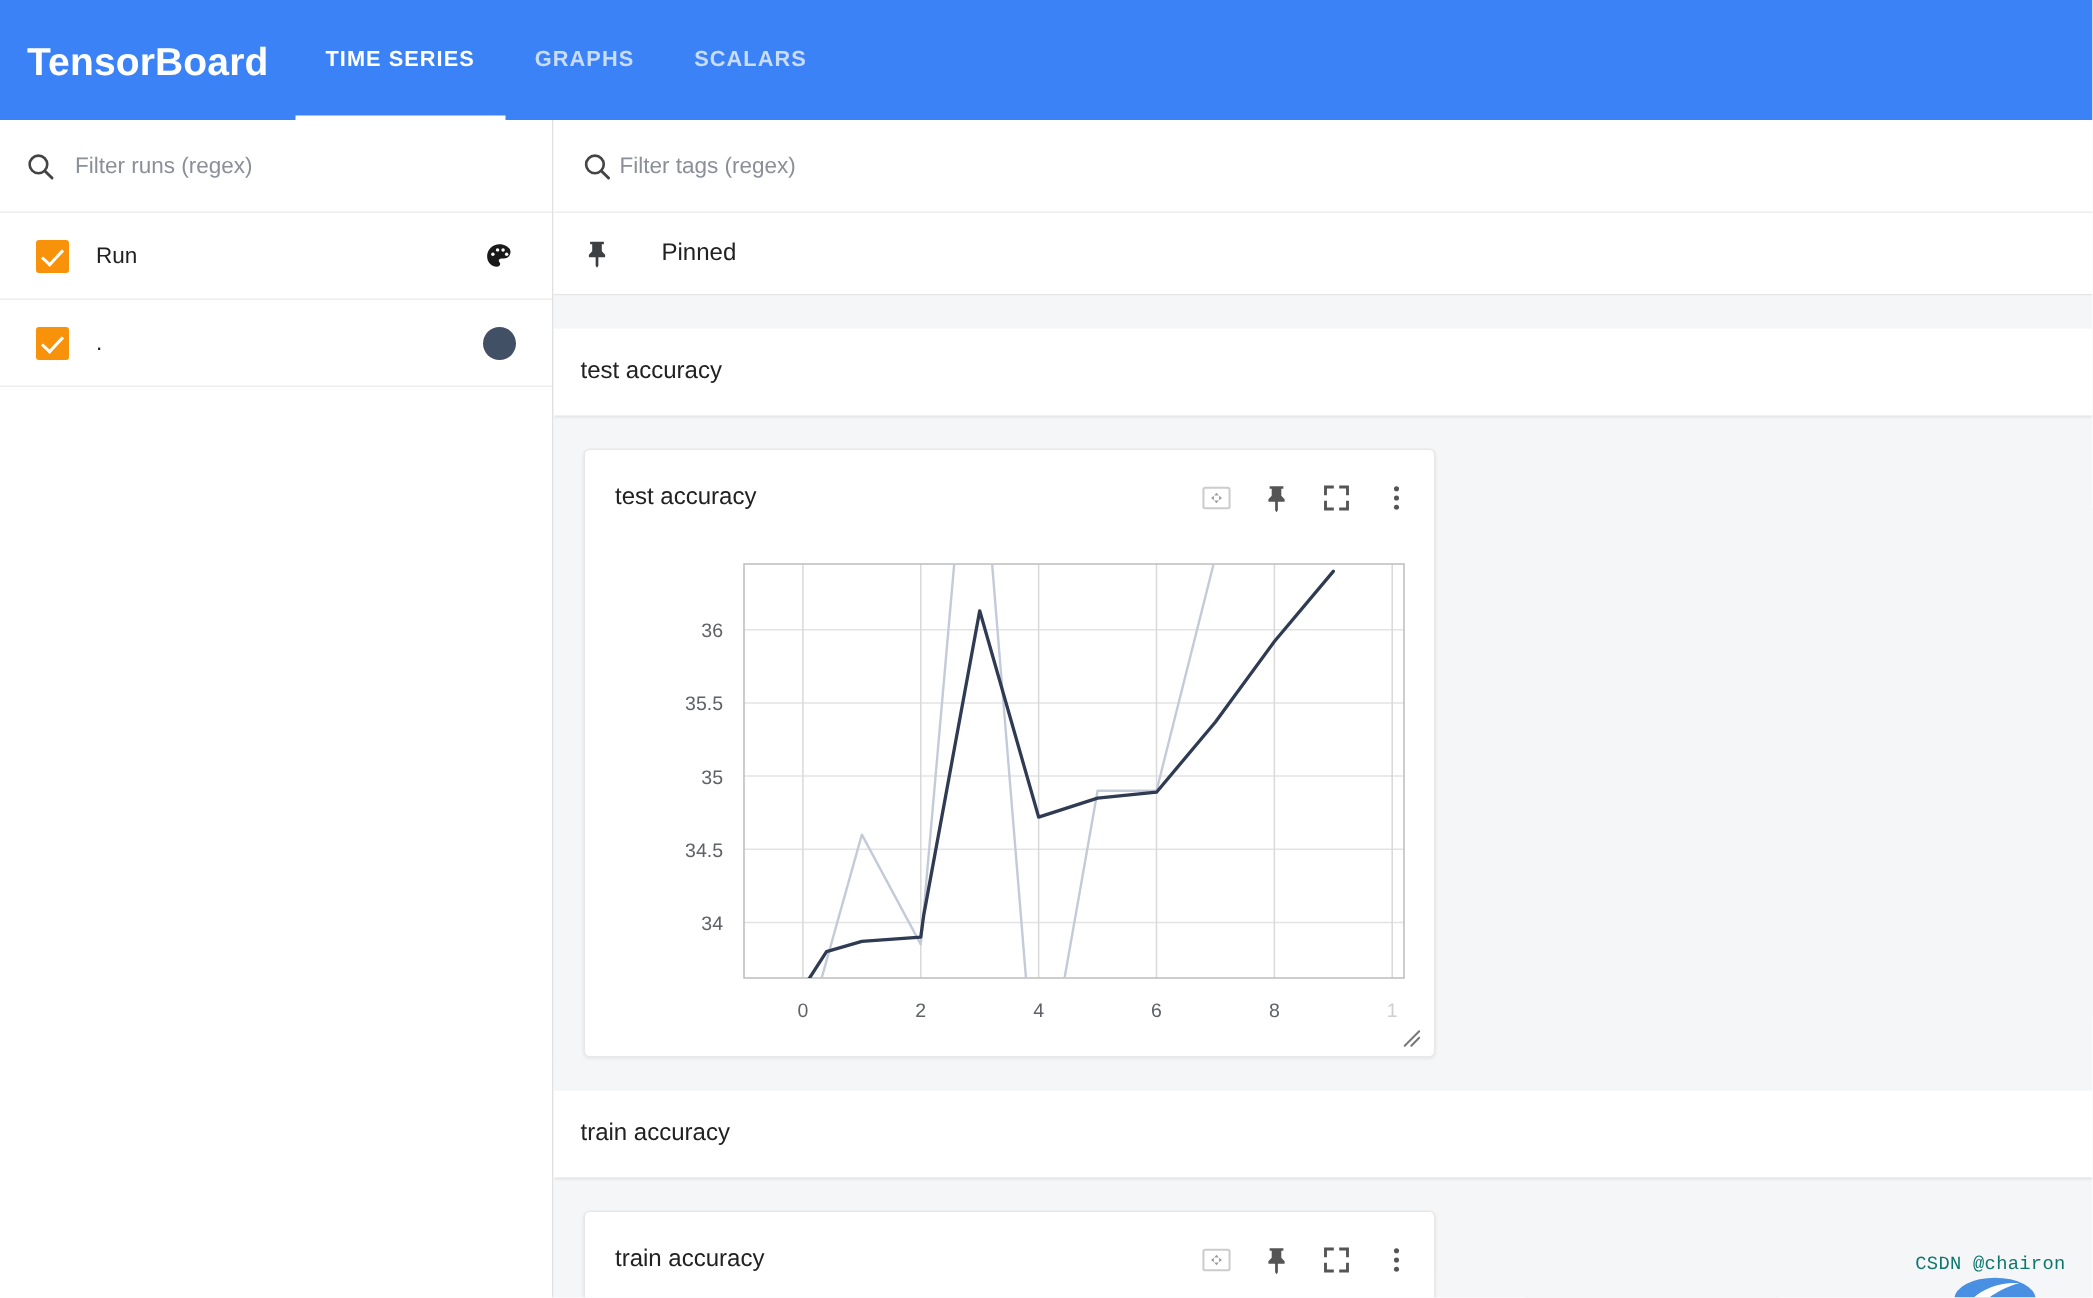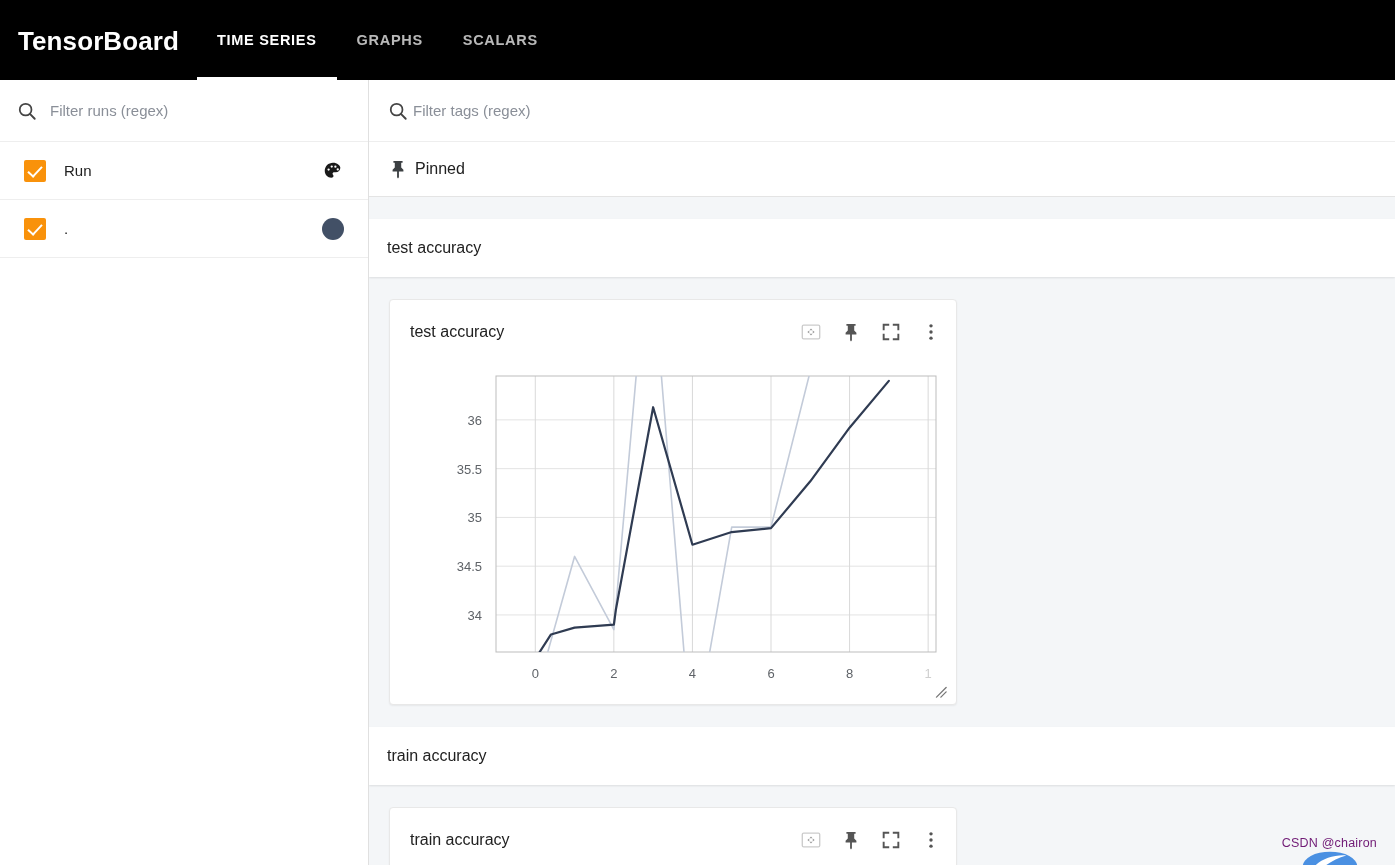--- a/index.html
+++ b/index.html
@@ -7,21 +7,21 @@
     width: 1395px; height: 865px;
     overflow: hidden;
     font-family: "Liberation Sans", sans-serif;
     background: #fff;
     color: #212121;
   }
 
   
   .appbar {
     height: 80px;
-    background: #000000;
+    background: #3b82f6;
     display: flex;
     align-items: flex-start;
     position: relative;
   }
   .brand {
     font-size: 26px;
     font-weight: 700;
     color: #fff;
     letter-spacing: .1px;
     padding: 26px 0 0 18px;
@@ -132,21 +132,21 @@
     padding: 0 16px 0 18px;
     border-bottom: 1px solid #eee;
   }
   .tagsearch .ph { font-size: 15px; color: #8a8f98; }
 
   .pinned {
     height: 55px;
     background: #fff;
     display: flex;
     align-items: center;
-    gap: 6px;
+    gap: 32px;
     padding: 0 18px;
     border-bottom: 1px solid #e4e4e4;
     cursor: pointer;
   }
   .pinned .lbl { font-size: 16px; color: #212121; }
 
   .gapstrip { height: 22px; background: #f4f6f8; }
 
   .grouphdr {
     height: 58px;
@@ -192,23 +192,24 @@
   .watermark {
     position: absolute;
     right: 6px; bottom: 0px;
     width: 140px; height: 42px;
     pointer-events: none;
   }
   .wm-text {
     position: absolute;
     right: 12px; top: 13px;
     font-size: 12.5px;
-    color: #701a75;
+    color: #0f766e;
     white-space: nowrap;
     letter-spacing: .2px;
+    font-family: Liberation Mono, monospace;
   }
   .wm-logo {
     position: absolute;
     right: 30px; bottom: -14px;
     width: 58px; height: 40px;
   }
 </style>
 </head>
 <body>
 

